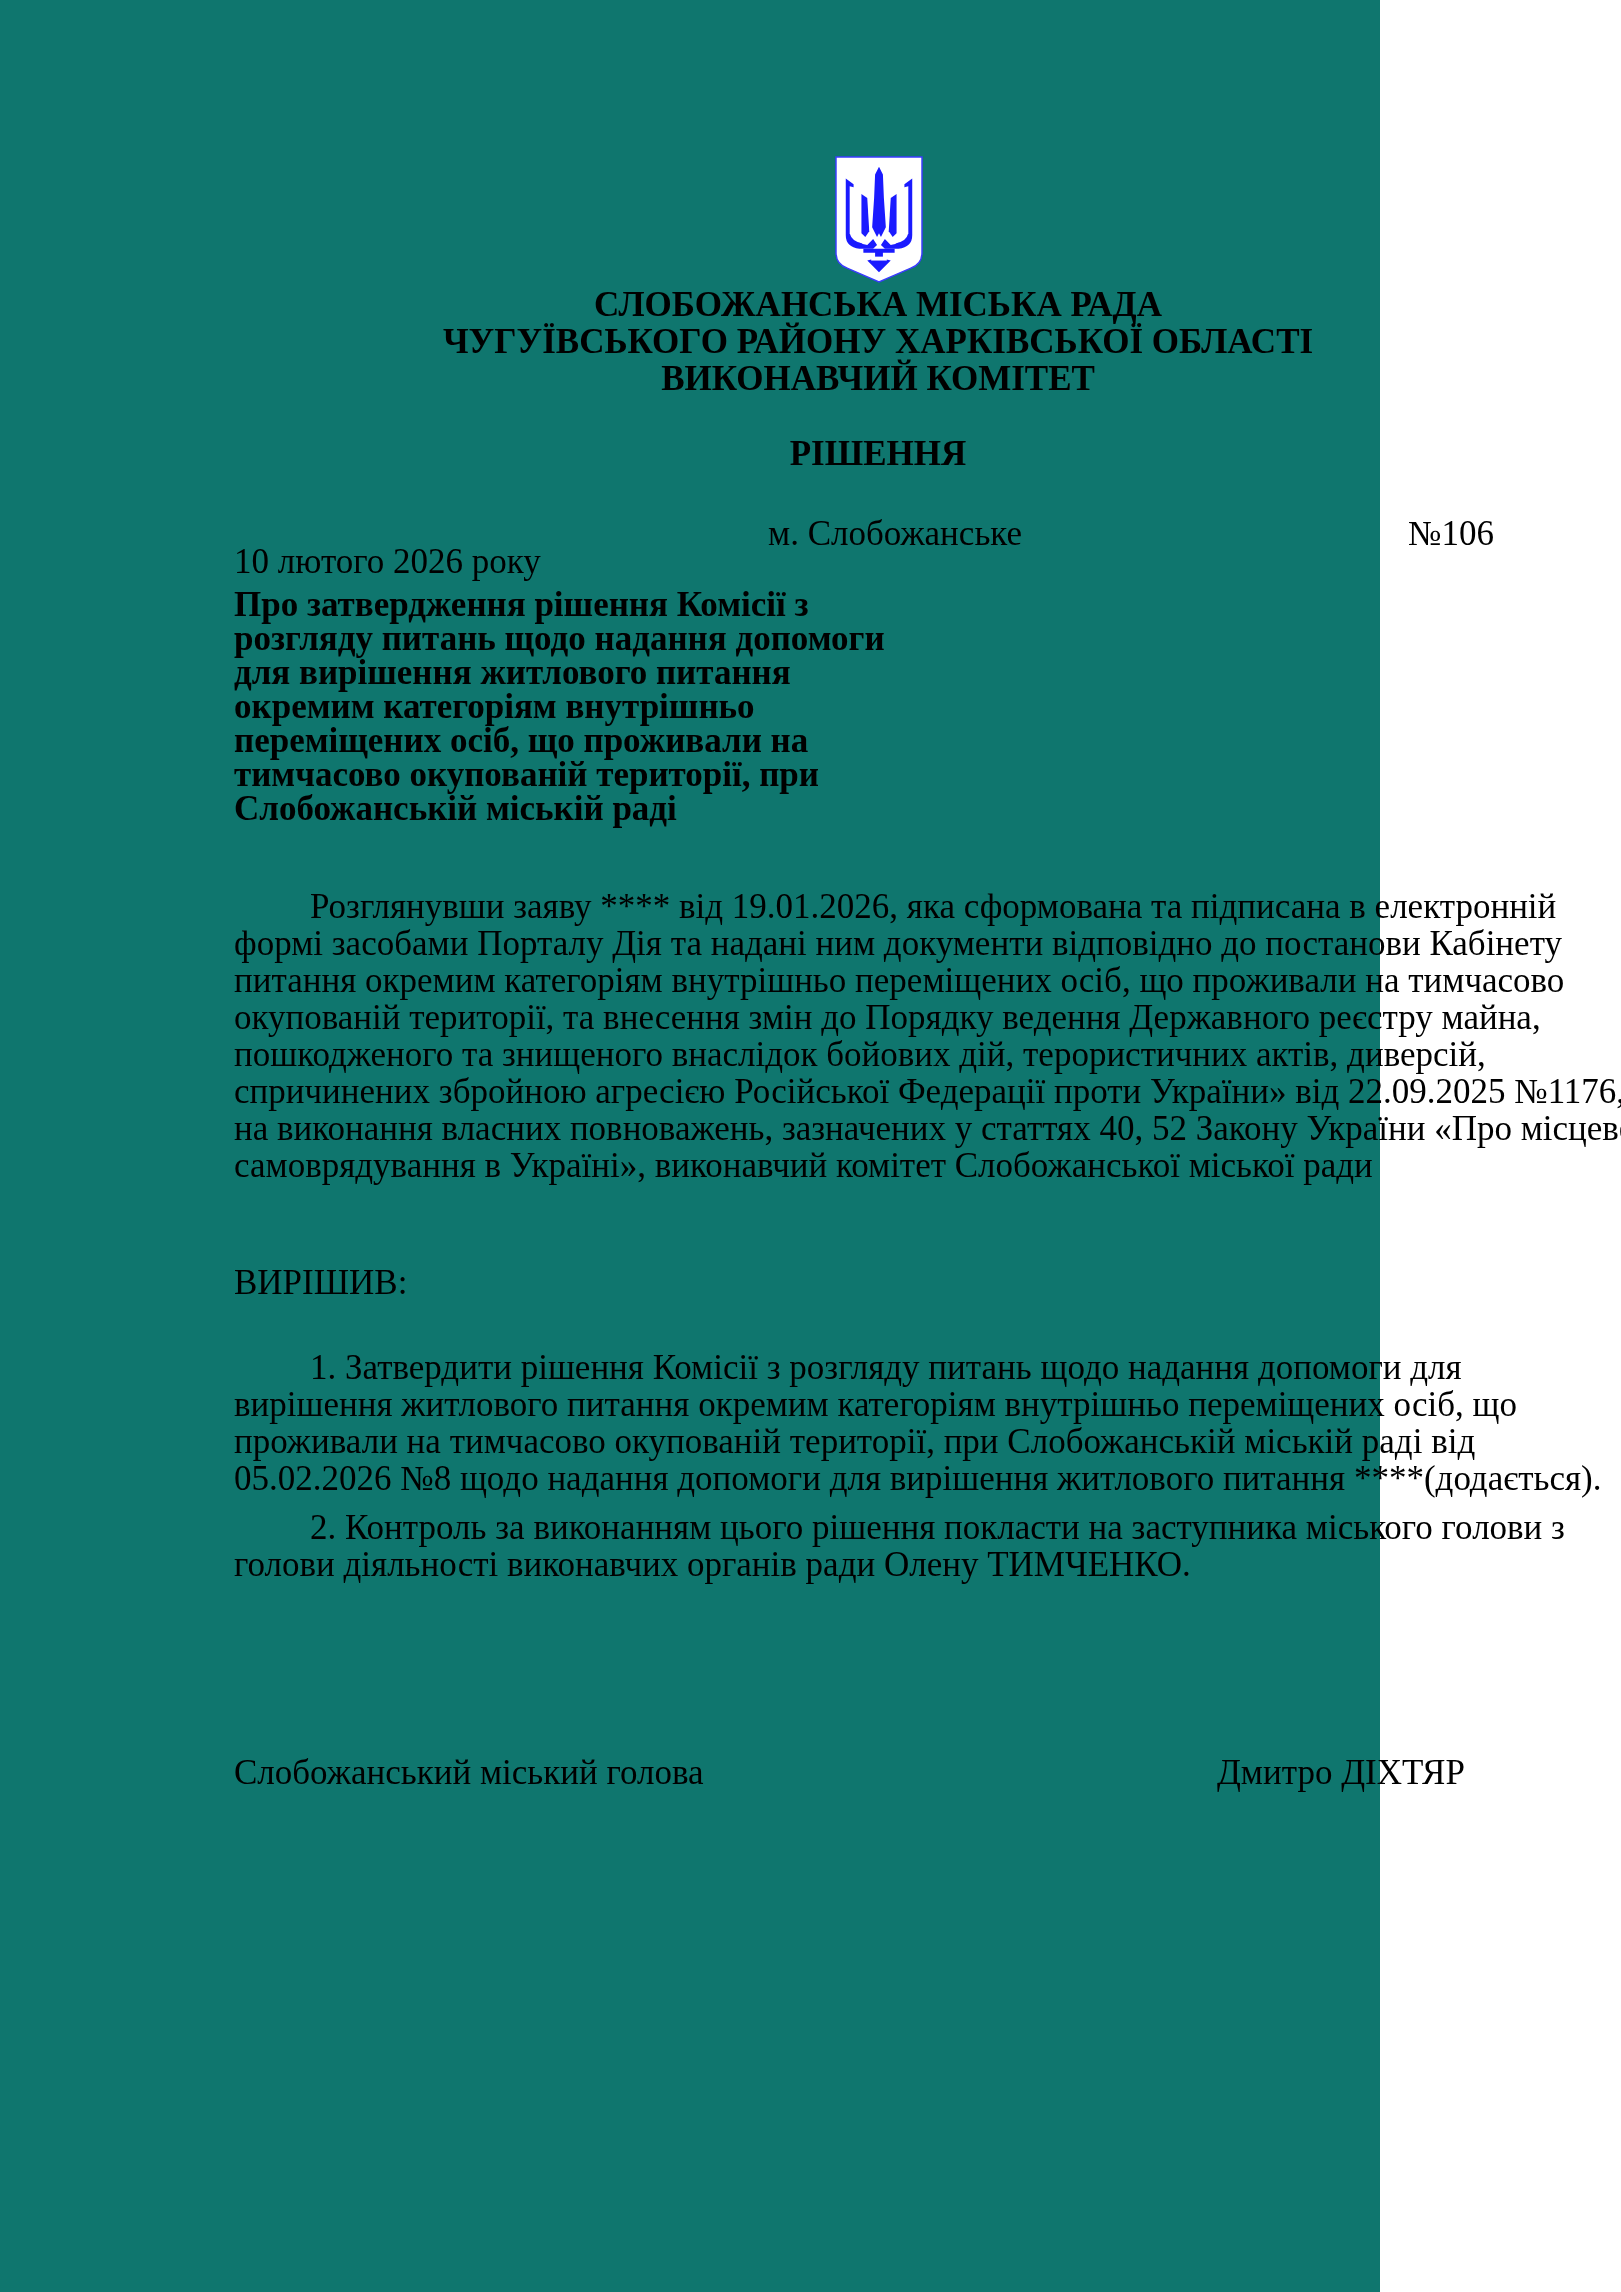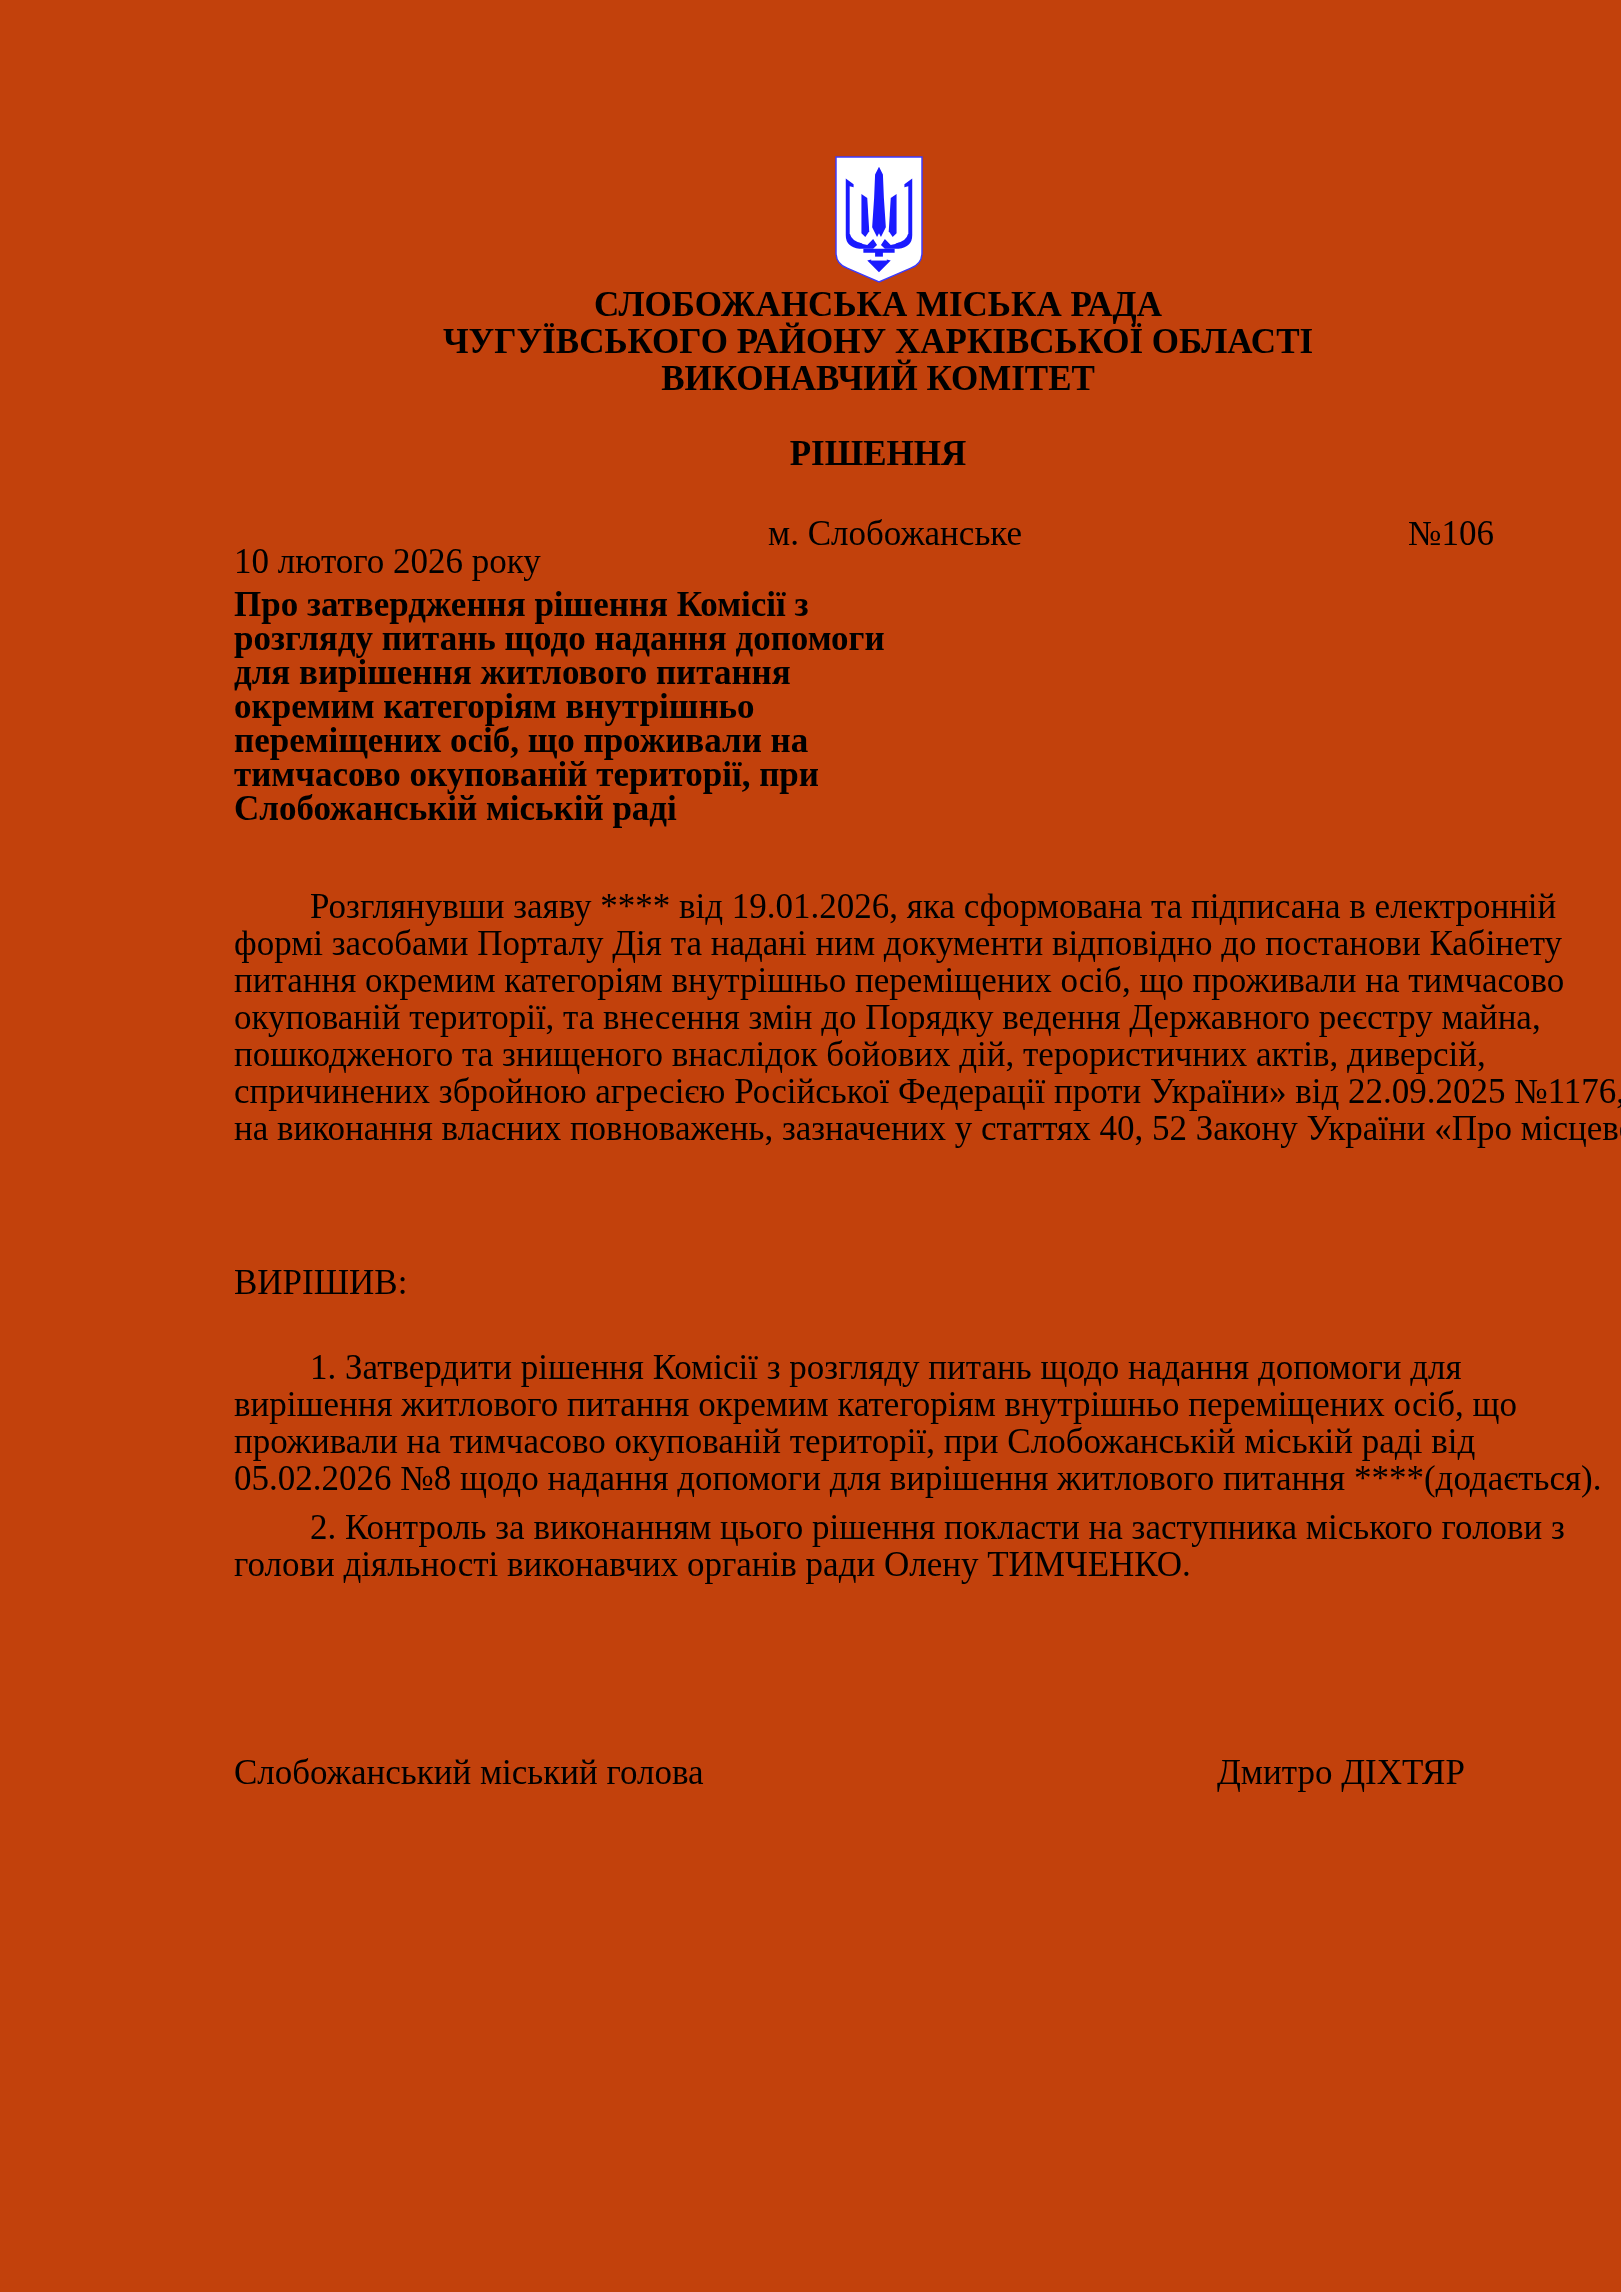--- a/index.html
+++ b/index.html
@@ -1,18 +1,18 @@
 <!DOCTYPE html>
 <html><head>
 <meta charset="utf-8">
 <style>
   html, body { margin: 0; padding: 0; background: #ffffff; }
   body { width: 1621px; height: 2293px; position: relative; overflow: hidden;
          font-family: "Liberation Serif", "DejaVu Serif", serif; color: #000; }
-  .page { position: absolute; left: 0; top: 0; width: 1621px; height: 2293px; background: #c2410c; }
+  .page { position: absolute; left: 0; top: 0; width: 1344px; height: 2293px; background: #0f766e; padding-left: 36px; }
   .coat { position: absolute; left: 834px; top: 155px; width: 90px; height: 129px; }
   .header { position: absolute; left: 234px; width: 1288px; top: 286px; text-align: center;
             font-weight: bold; font-size: 35px; line-height: 37px; }
   .header div { white-space: nowrap; }
   .doc-type { position: absolute; left: 234px; width: 1288px; top: 435px; text-align: center;
               font-weight: bold; font-size: 35px; line-height: 37px; }
   .meta-row { position: absolute; left: 234px; width: 1288px; top: 514px; height: 39px;
               font-size: 35px; line-height: 39px; }
   .meta-row span { position: absolute; top: 0; white-space: nowrap; }
   .meta-date { left: 0; margin-top: 28px; }
@@ -86,20 +86,21 @@
   </div>
 
   <div class="body-text para1">
     <div class="line indent" style="white-space: nowrap; text-align-last: left; text-align: left;">Розглянувши заяву **** від 19.01.2026, яка сформована та підписана в електронній</div>
     <div class="line" style="white-space: nowrap; text-align-last: left; text-align: left;">формі засобами Порталу Дія та надані ним документи відповідно до постанови Кабінету</div>
     <div class="line" style="white-space: nowrap; text-align-last: left; text-align: left;">питання окремим категоріям внутрішньо переміщених осіб, що проживали на тимчасово</div>
     <div class="line" style="white-space: nowrap; text-align-last: left; text-align: left;">окупованій території, та внесення змін до Порядку ведення Державного реєстру майна,</div>
     <div class="line" style="white-space: nowrap; text-align-last: left; text-align: left;">пошкодженого та знищеного внаслідок бойових дій, терористичних актів, диверсій,</div>
     <div class="line" style="white-space: nowrap; text-align-last: left; text-align: left;">спричинених збройною агресією Російської Федерації проти України» від 22.09.2025 №1176,</div>
     <div class="line" style="white-space: nowrap; text-align-last: left; text-align: left;">на виконання власних повноважень, зазначених у статтях 40, 52 Закону України «Про місцеве</div>
+    <div class="line last">самоврядування в Україні», виконавчий комітет Слобожанської міської ради</div>
   </div>
 
   <div class="resolved">ВИРІШИВ:</div>
 
   <div class="body-text items">
     <div class="line indent" style="white-space: nowrap; text-align-last: left; text-align: left;">1. Затвердити рішення Комісії з розгляду питань щодо надання допомоги для</div>
     <div class="line" style="white-space: nowrap; text-align-last: left; text-align: left;">вирішення житлового питання окремим категоріям внутрішньо переміщених осіб, що</div>
     <div class="line" style="white-space: nowrap; text-align-last: left; text-align: left;">проживали на тимчасово окупованій території, при Слобожанській міській раді від</div>
     <div class="line last">05.02.2026 №8 щодо надання допомоги для вирішення житлового питання ****(додається).</div>
     <div class="line indent" style="white-space: nowrap; text-align-last: left; text-align: left; margin-top: 12px;">2. Контроль за виконанням цього рішення покласти на заступника міського голови з</div>

